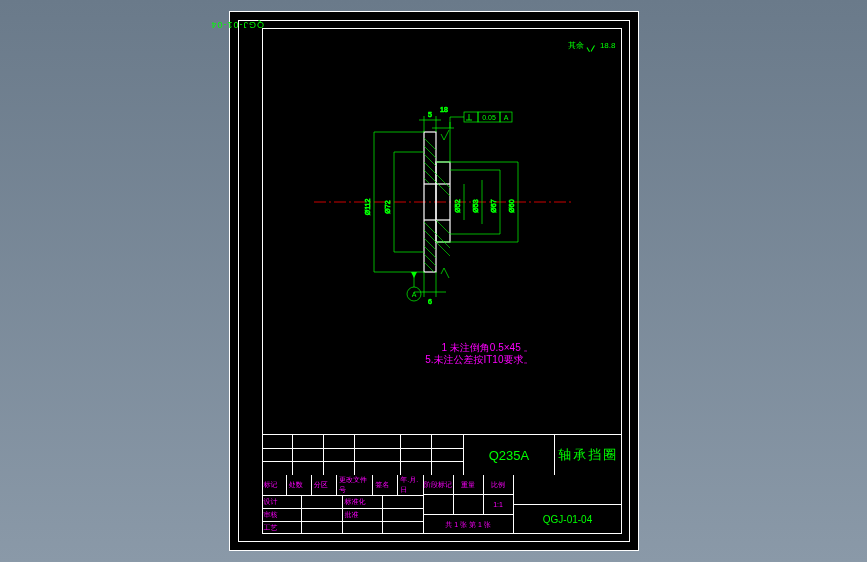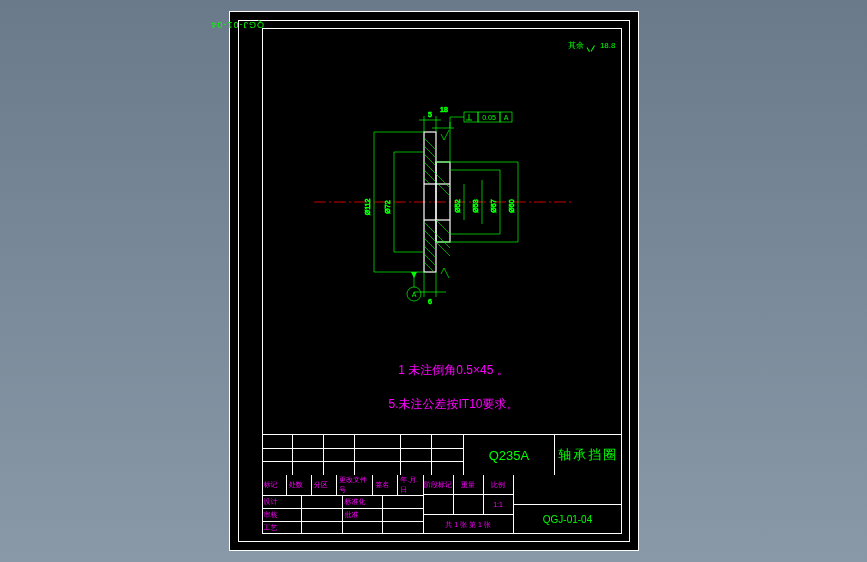--- a/index.html
+++ b/index.html
@@ -82,21 +82,21 @@
 }
 .notes {
   position: absolute;
   top: 330px; left: 50%; transform: translateX(-50%);
   color: #f0f;
   font-size: 10px;
   text-align: center;
   width: 200px;
 }
 .notes .title { color: #f0f; font-size: 11px; letter-spacing: 4px; margin-bottom: 3px; }
-.notes .line { text-align: center; padding-left: 40px; font-size: 12px; line-height: 12px; margin-top: 22px; }
+.notes .line { text-align: right; padding-left: 40px; font-size: 10px; line-height: 12px; }
 .titleblock {
   position: absolute;
   left: 32px; right: 16px; bottom: 16px;
   height: 100px;
   border-top: 1px solid #fff;
   display: flex;
   flex-direction: column;
 }
 .rev-grid {
   height: 40px;

